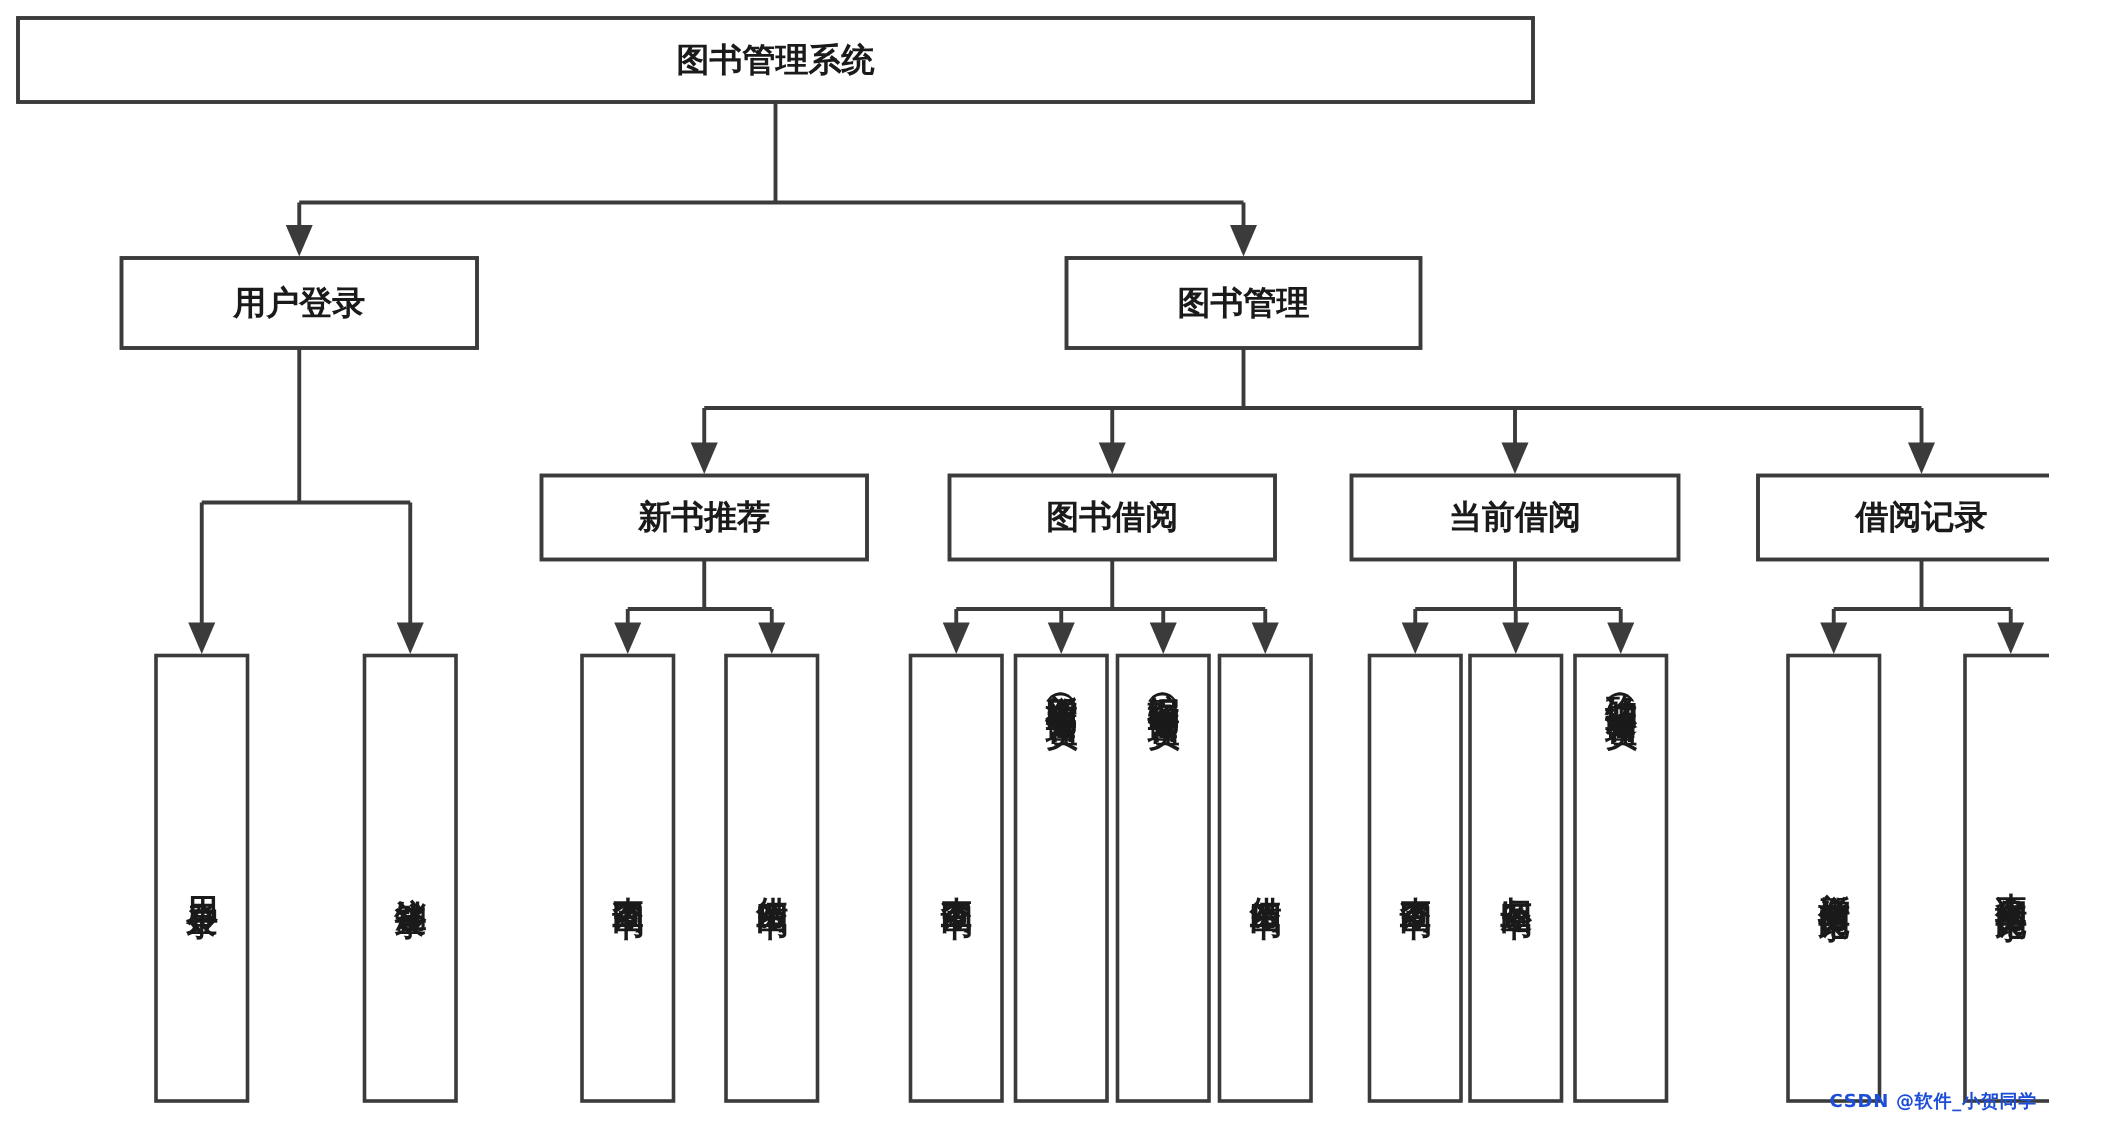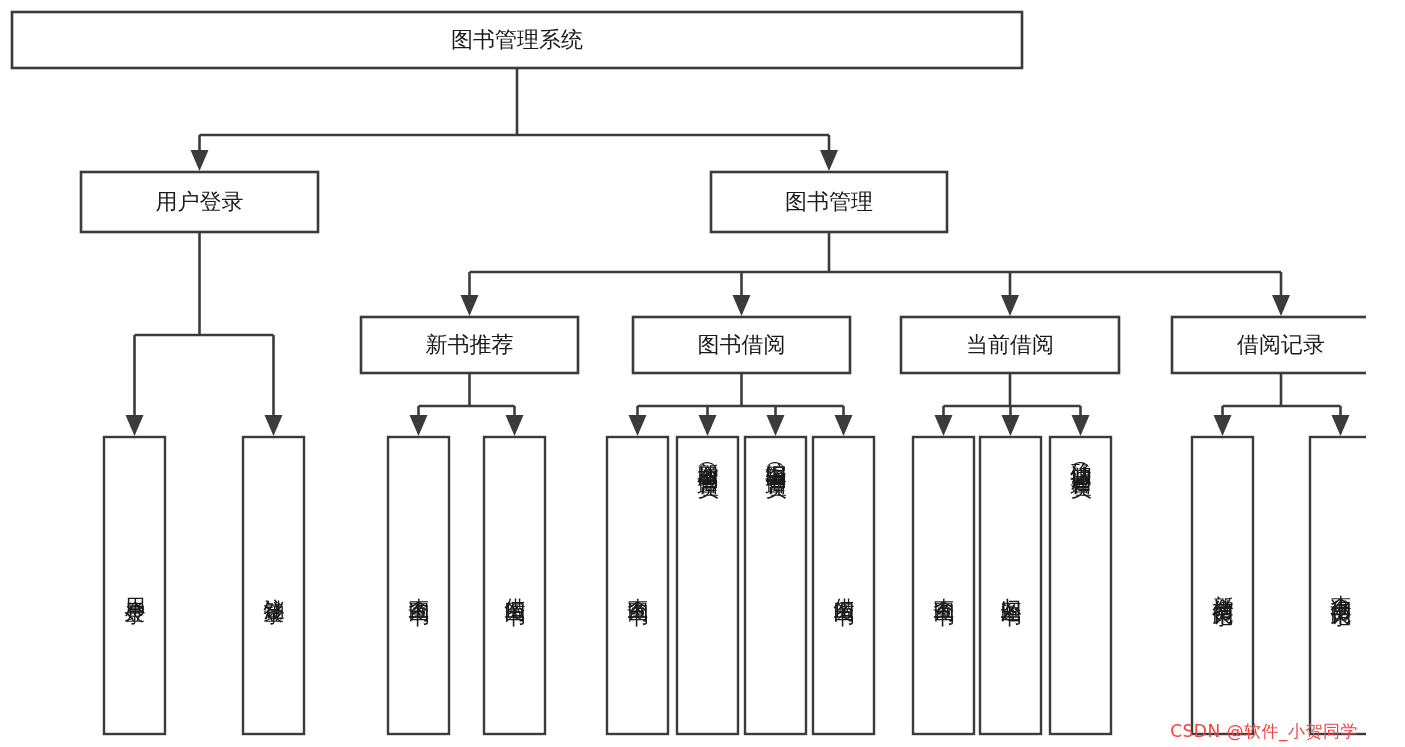--- a/index.html
+++ b/index.html
@@ -9,20 +9,21 @@
   }
   body {
     font-family: "DejaVu Sans", "Liberation Sans", sans-serif;
   }
   #diagram-root {
     position: relative;
     width: 1366px;
     height: 747px;
     background: #ffffff;
     overflow: hidden;
+    font-weight: bold;
   }
   svg#flow {
     position: absolute;
     left: 0;
     top: 0;
     width: 1405px;
     height: 747px;
     display: block;
   }
   .node-box {
@@ -65,22 +66,22 @@
     line-height: 1.18;
     color: #1a1a1a;
     letter-spacing: 2.5px;
     white-space: nowrap;
   }
   .watermark {
     position: absolute;
     right: 8px;
     bottom: 4px;
     font-family: "DejaVu Sans", "Liberation Sans", sans-serif;
-    font-size: 17px;
-    color: #ef4444;
+    font-size: 12px;
+    color: #1d4ed8;
     letter-spacing: 0.5px;
     white-space: nowrap;
   }
 </style>
 </head>
 <body>
 
 <div id="diagram-root">
 
   <svg id="flow" viewBox="0 0 1405 747">

